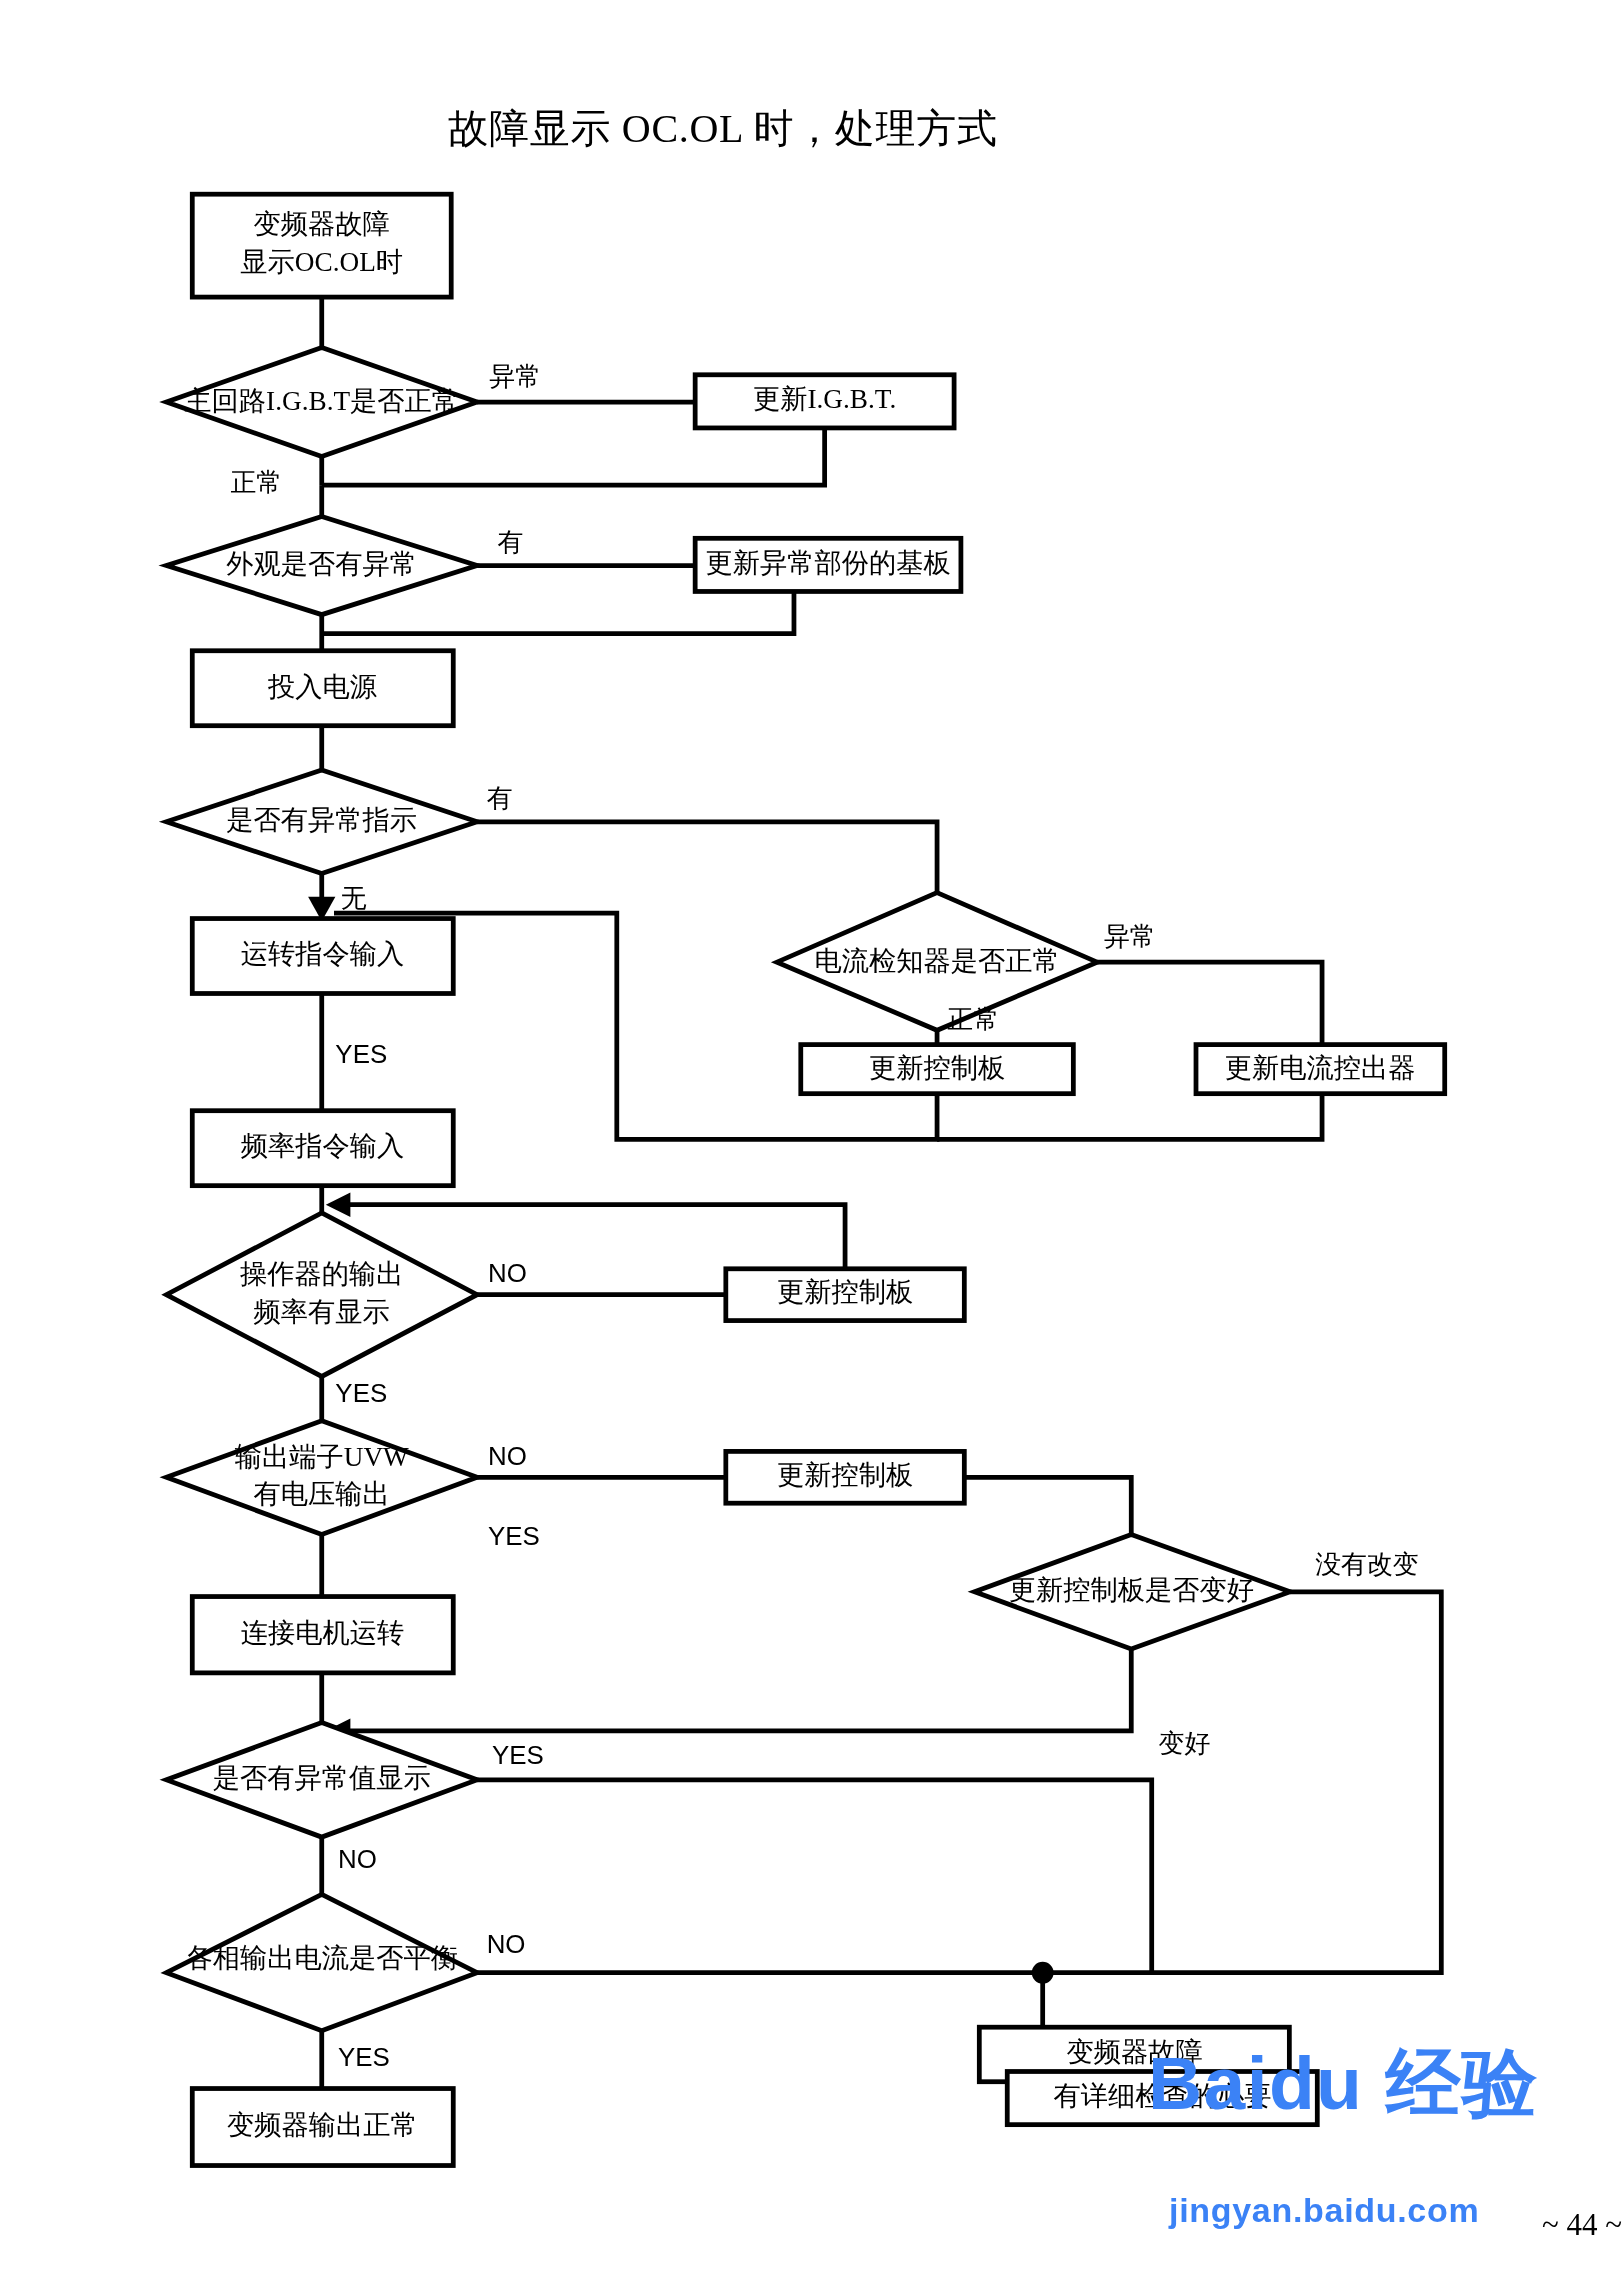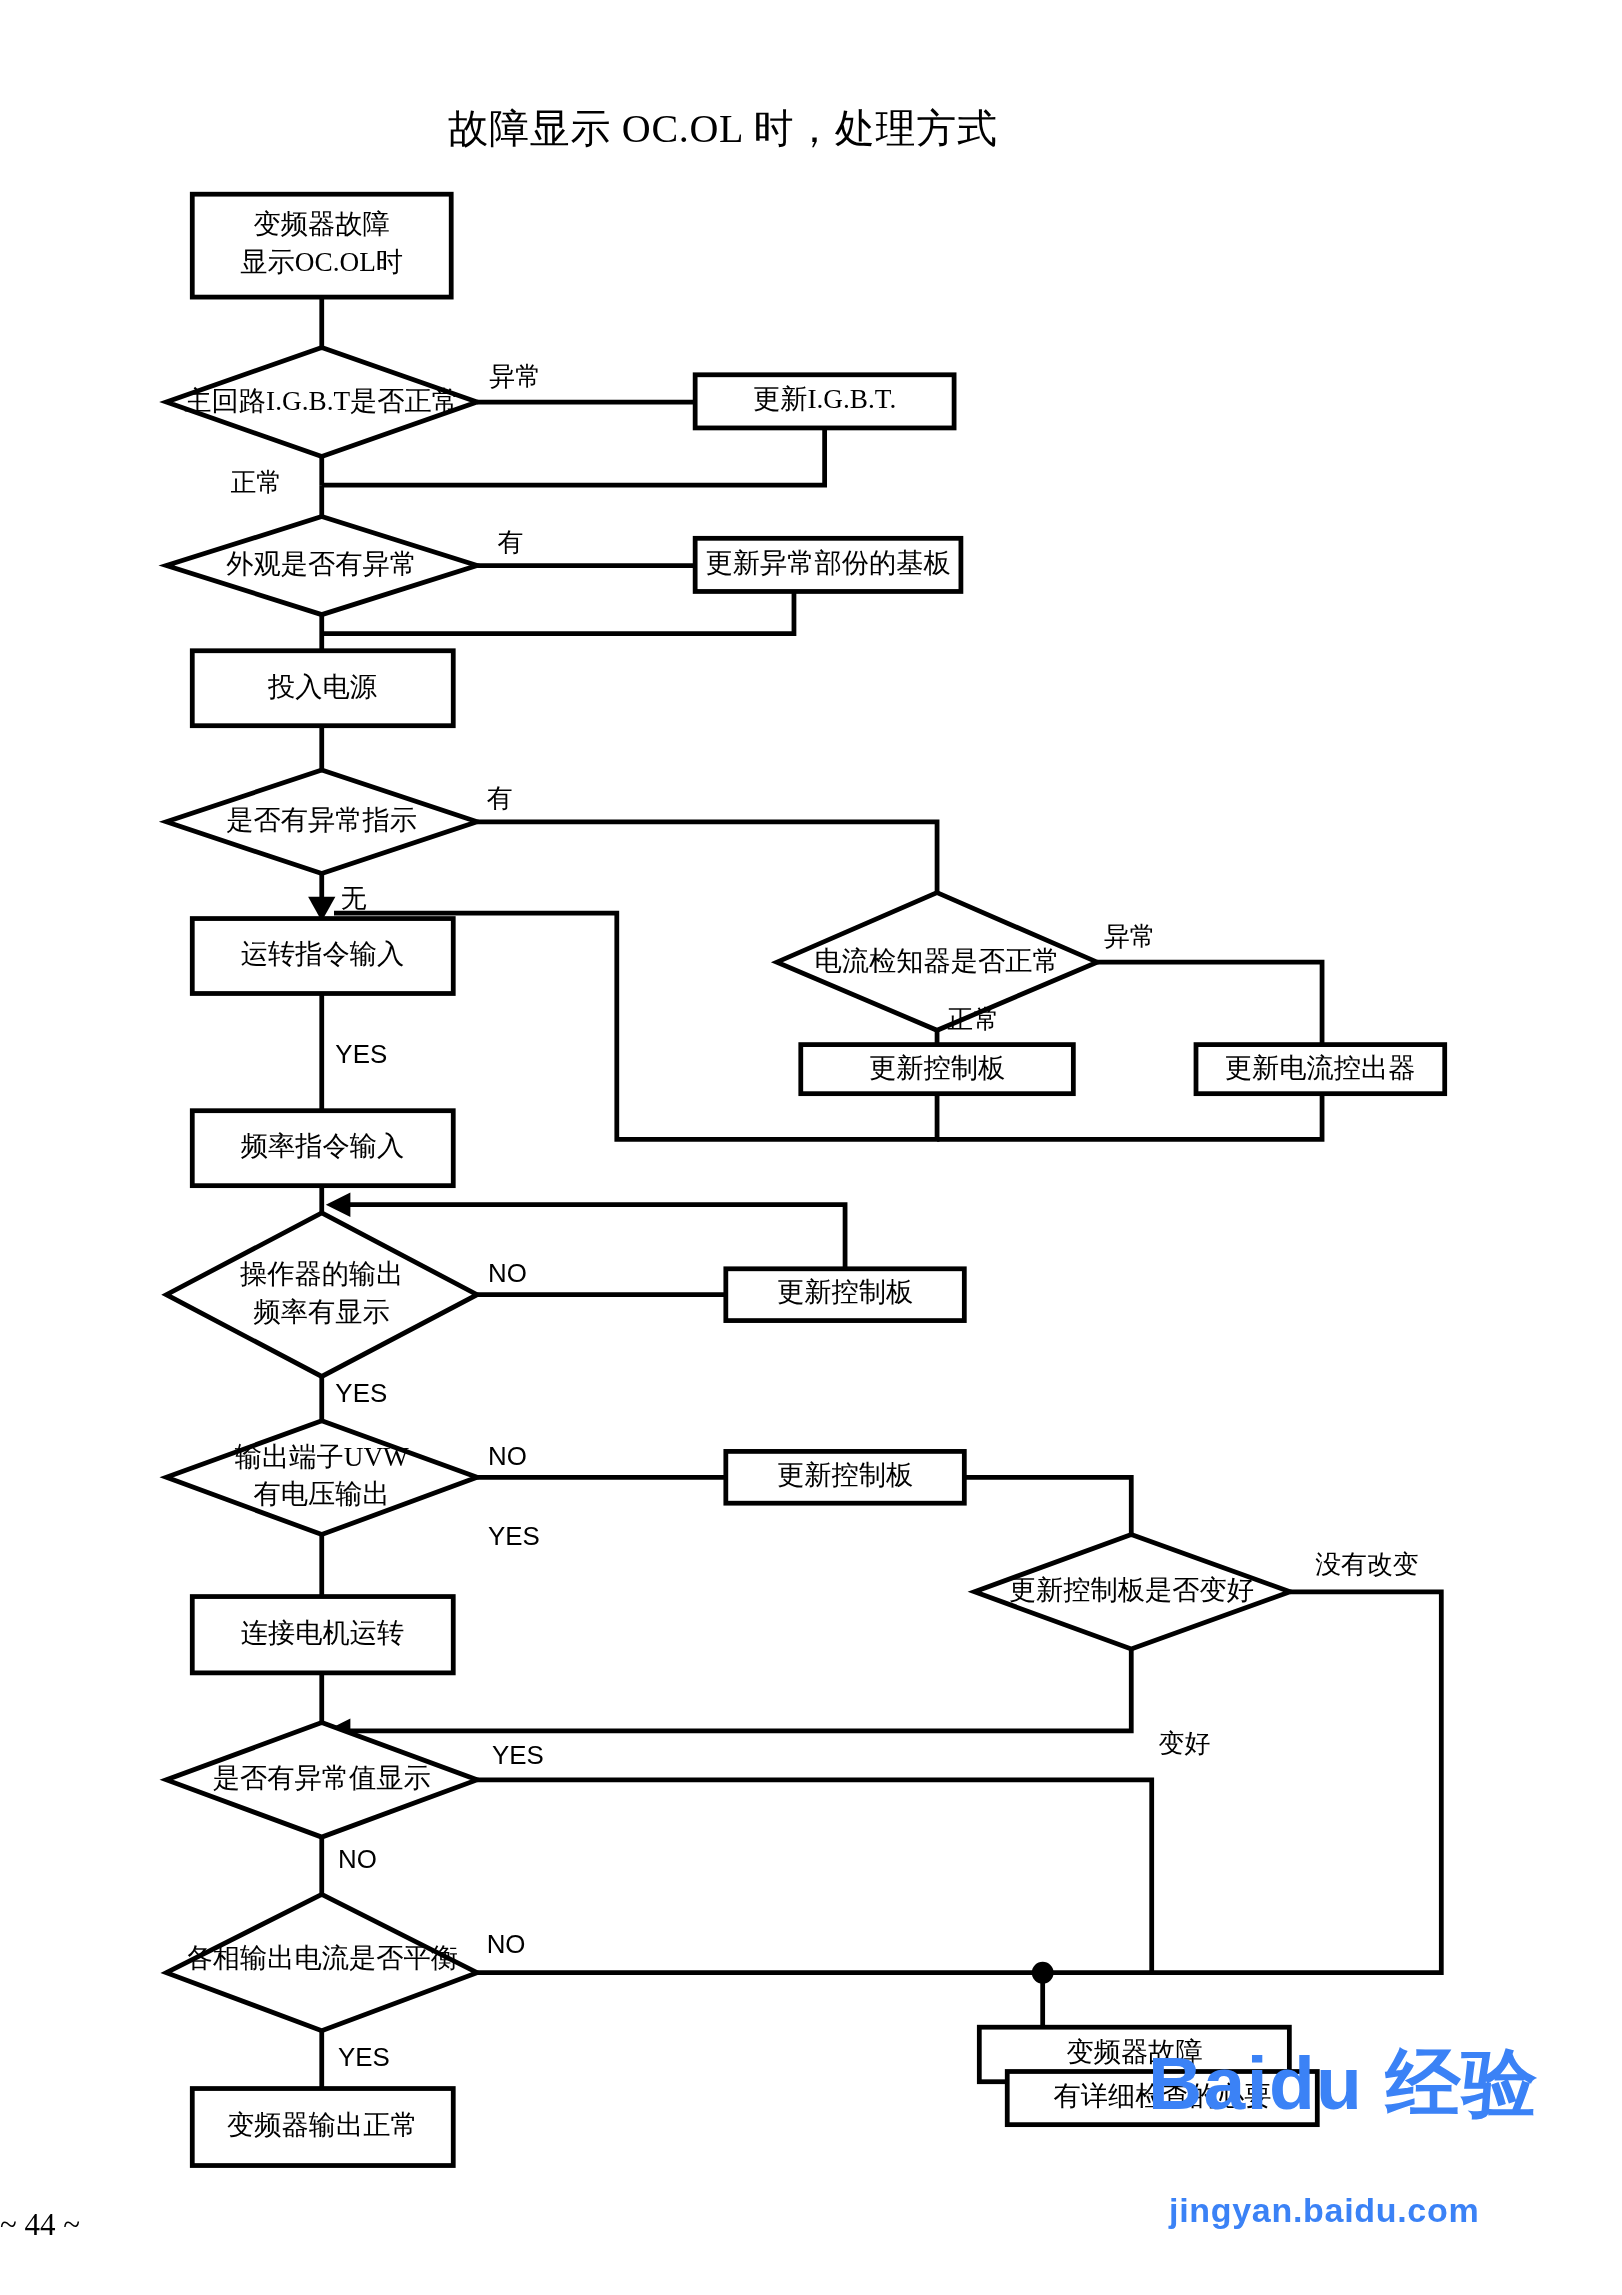--- a/index.html
+++ b/index.html
@@ -17,21 +17,21 @@
     top:101px;left:0;width:1446px;
     text-align:center;
     font-size:40px;
     font-family:"Liberation Serif","DejaVu Serif",serif;
     letter-spacing:0.7px;
     white-space:nowrap;
   }
   #pagenum{
     position:absolute;
     top:2207px;left:0;width:1622px;
-    text-align:left;
+    text-align:right;
     font-size:31px;
     font-family:"Liberation Serif","DejaVu Serif",serif;
   }
   svg#flow{position:absolute;top:0;left:0;width:1622px;height:2295px;}
   svg#flow .shape{fill:#ffffff;stroke:#000000;stroke-width:7;}
   svg#flow .conn{stroke:#000000;stroke-width:7;fill:none;}
   svg#flow text{font-family:"Liberation Serif","DejaVu Serif",serif;fill:#000;}
   svg#flow .node-label{font-size:40px;text-anchor:middle;dominant-baseline:middle;}
   svg#flow .edge-label{font-size:38px;text-anchor:start;dominant-baseline:middle;}
   svg#flow .edge-label-lat{font-size:38px;text-anchor:start;dominant-baseline:middle;

